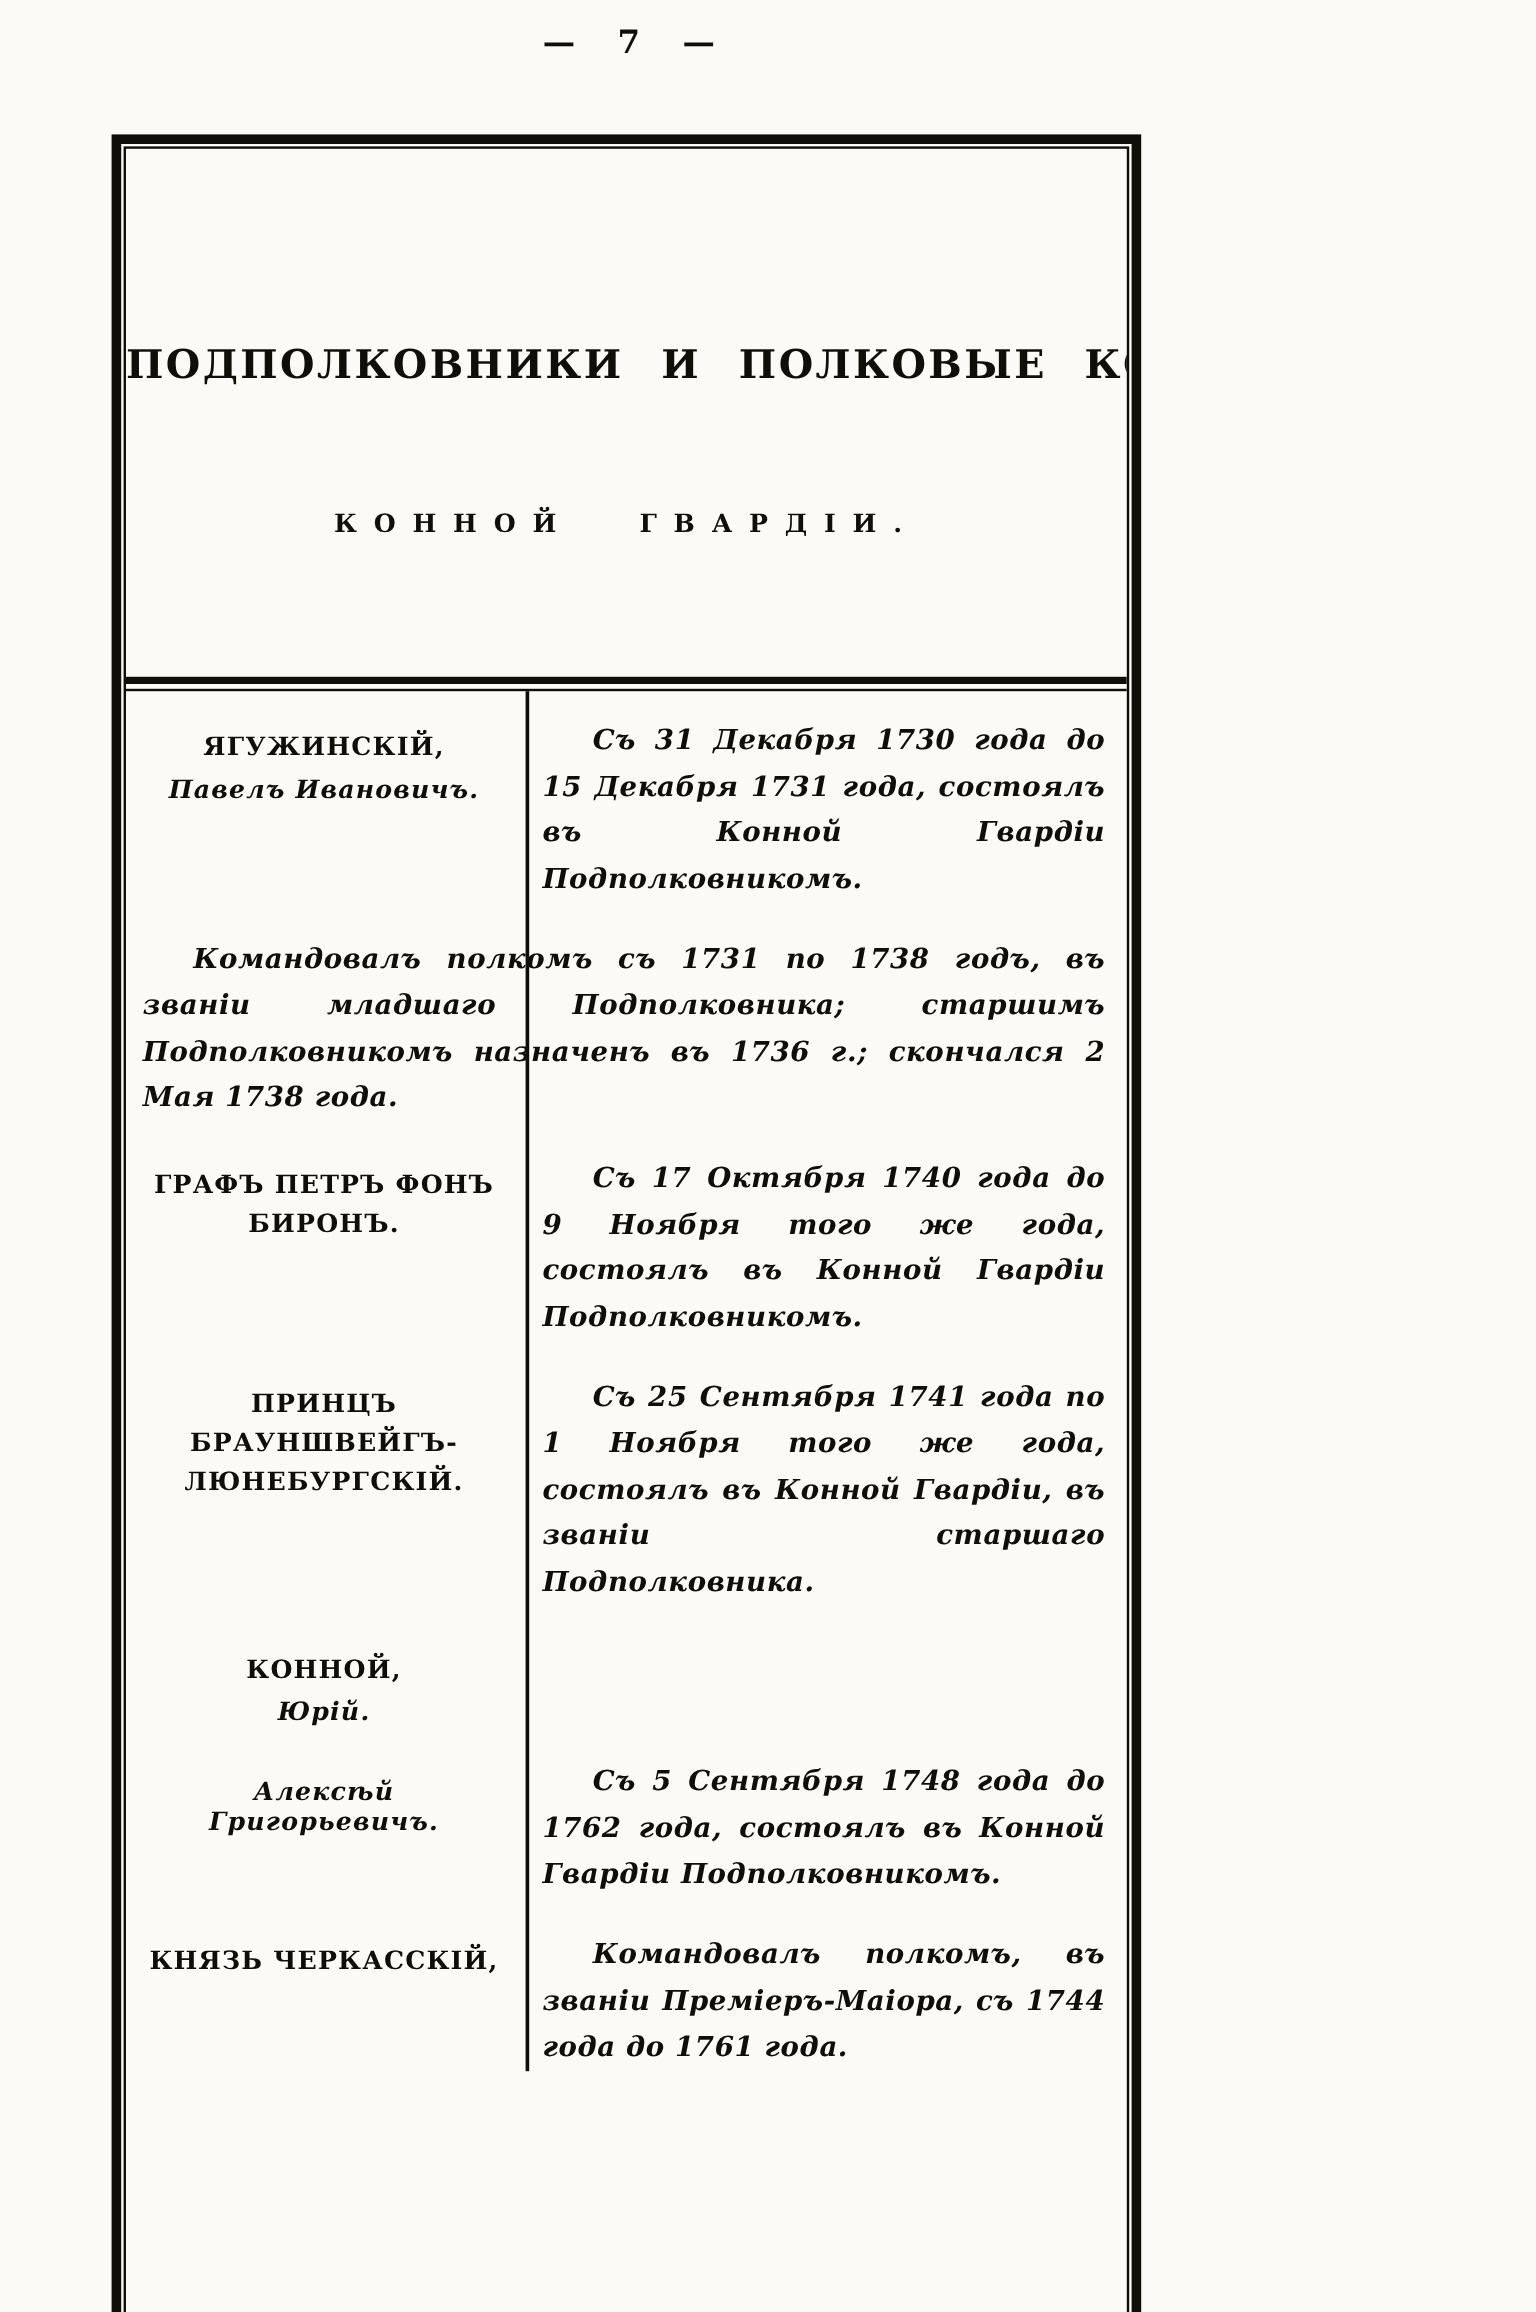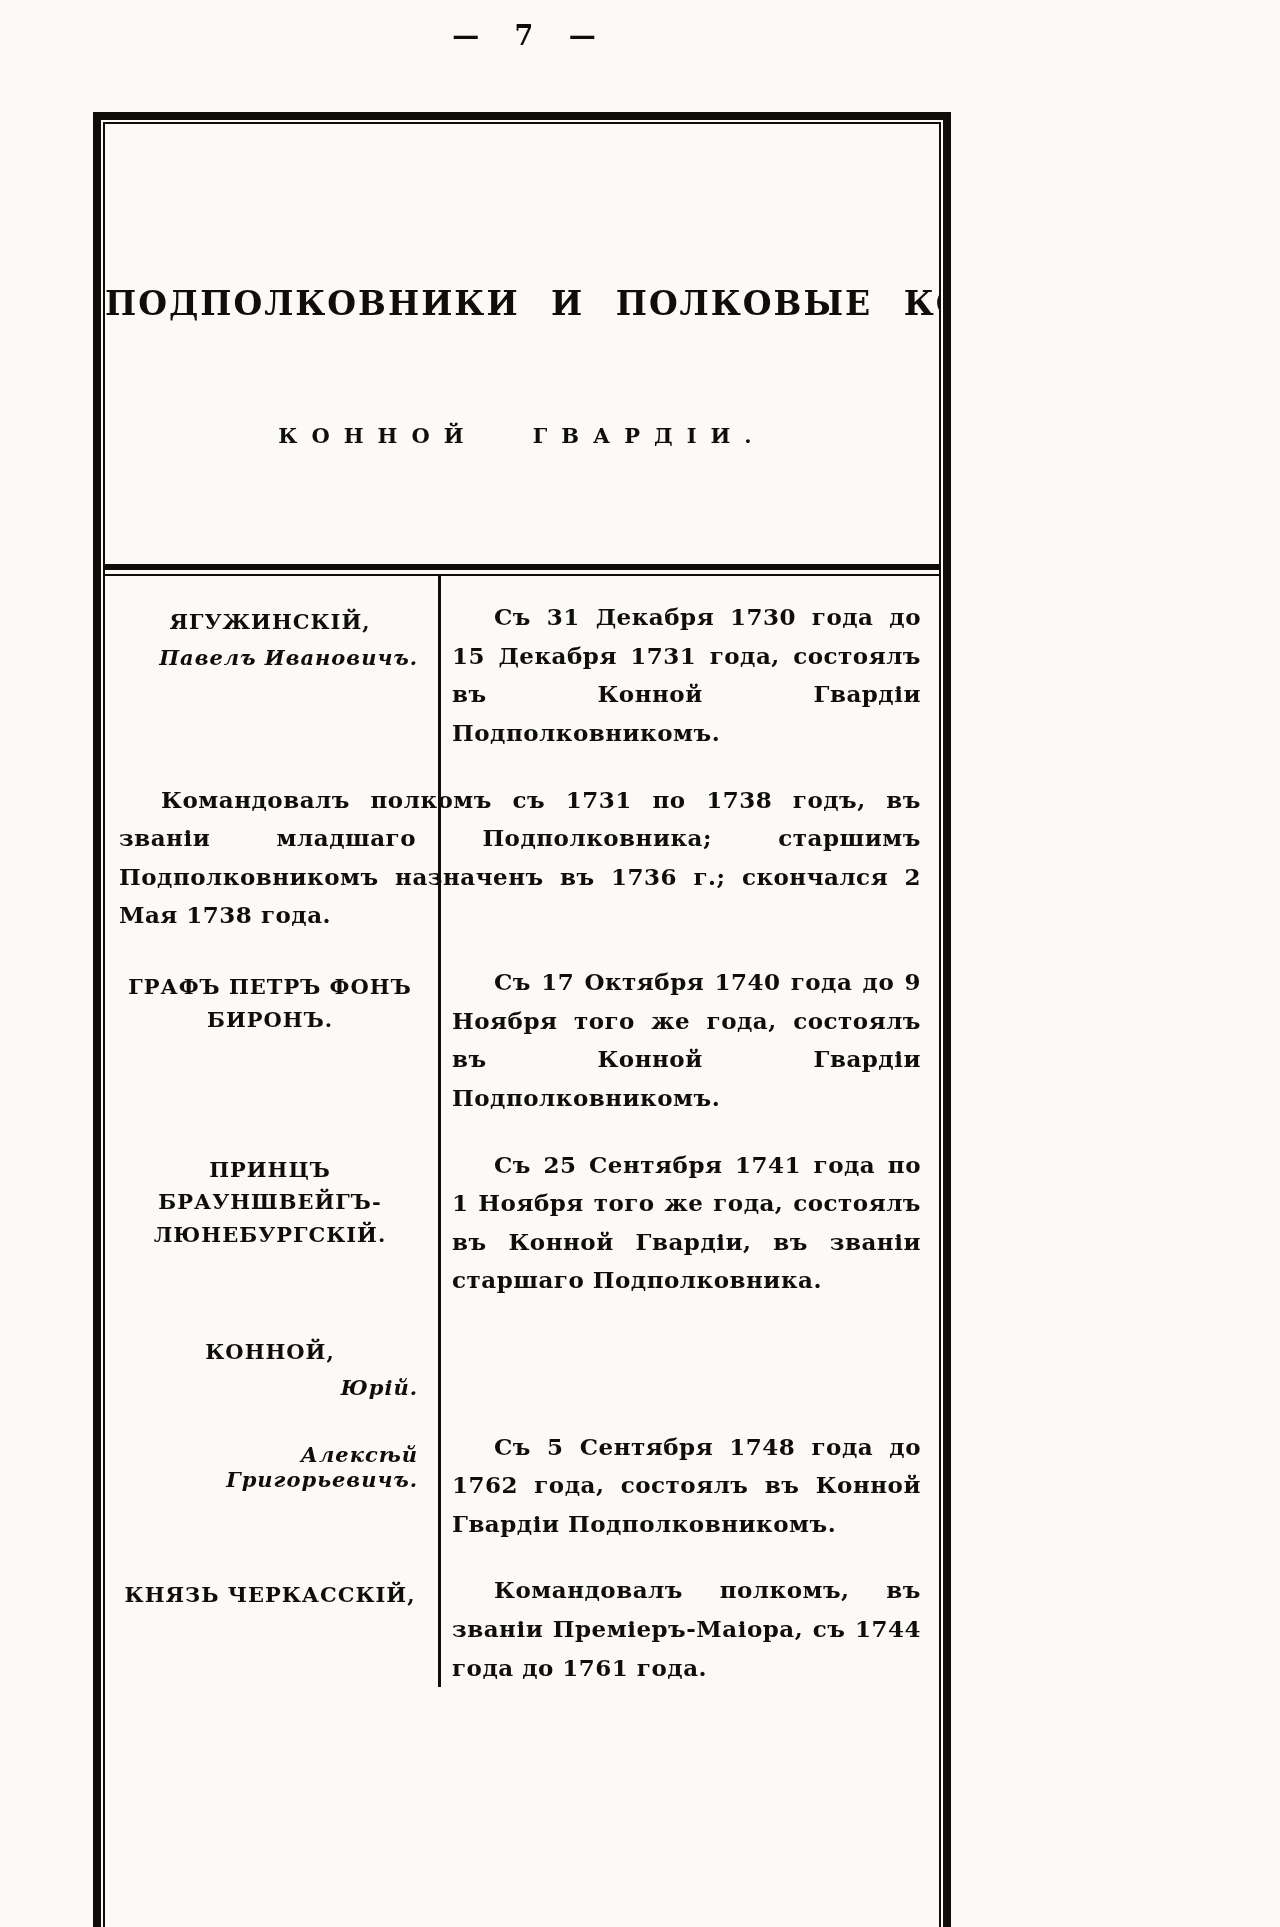--- a/index.html
+++ b/index.html
@@ -81,23 +81,22 @@
     font-size: 21px;
     letter-spacing: 1px;
     line-height: 1.55;
   }
   .name-given {
     margin-top: 6px;
     font-weight: bold;
     font-style: italic;
     font-size: 21px;
     letter-spacing: 1px;
-    text-align: right;
   }
-  .cell-service { flex: 1; box-sizing: border-box; padding: 0 18px 0 14px; }
+  .cell-service { flex: 1; box-sizing: border-box; padding: 0 18px 0 14px; font-style: italic; }
   .service-text {
     font-weight: bold;
     font-size: 23px;
     line-height: 1.68;
     text-align: justify;
     text-indent: 42px;
     letter-spacing: 0.5px;
   }
 </style>
 </head>

